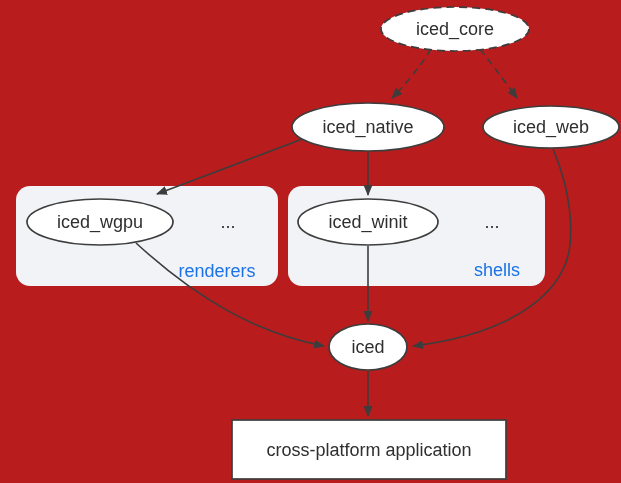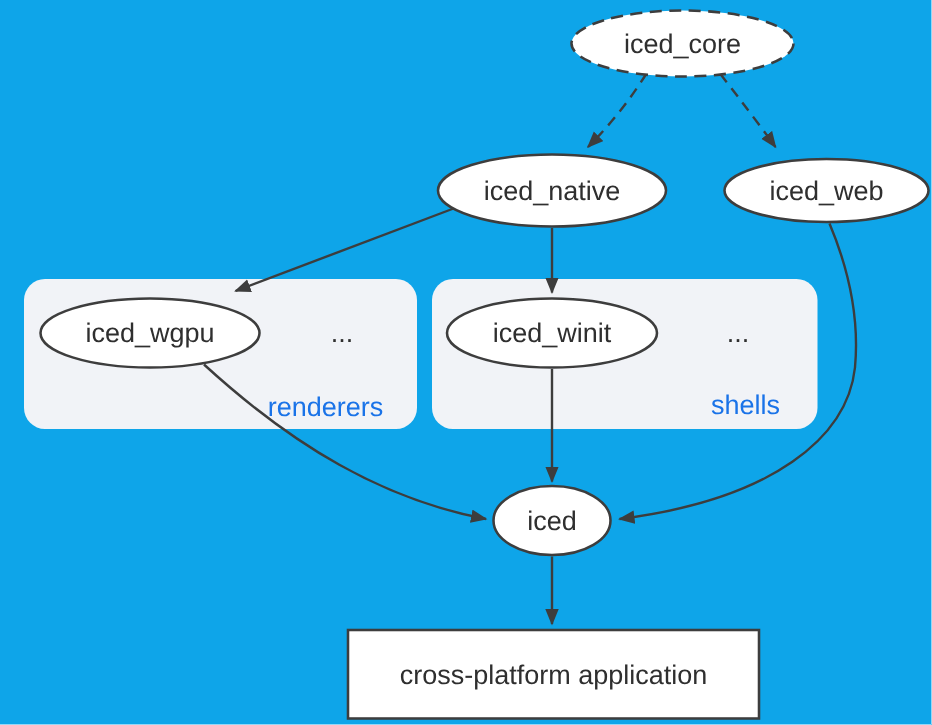--- a/index.html
+++ b/index.html
@@ -8,21 +8,21 @@
     background: #ffffff;
     width: 621px;
     height: 483px;
     overflow: hidden;
     font-family: "Liberation Sans", "DejaVu Sans", sans-serif;
   }
   .canvas {
     position: relative;
     width: 621px;
     height: 483px;
-    background: #0ea5e9;
+    background: #b91c1c;
   }
   svg { display: block; }
   .edge {
     fill: none;
     stroke: #3d3d3d;
     stroke-width: 1.6;
   }
   .edge.dashed {
     stroke-dasharray: 7 5;
   }

